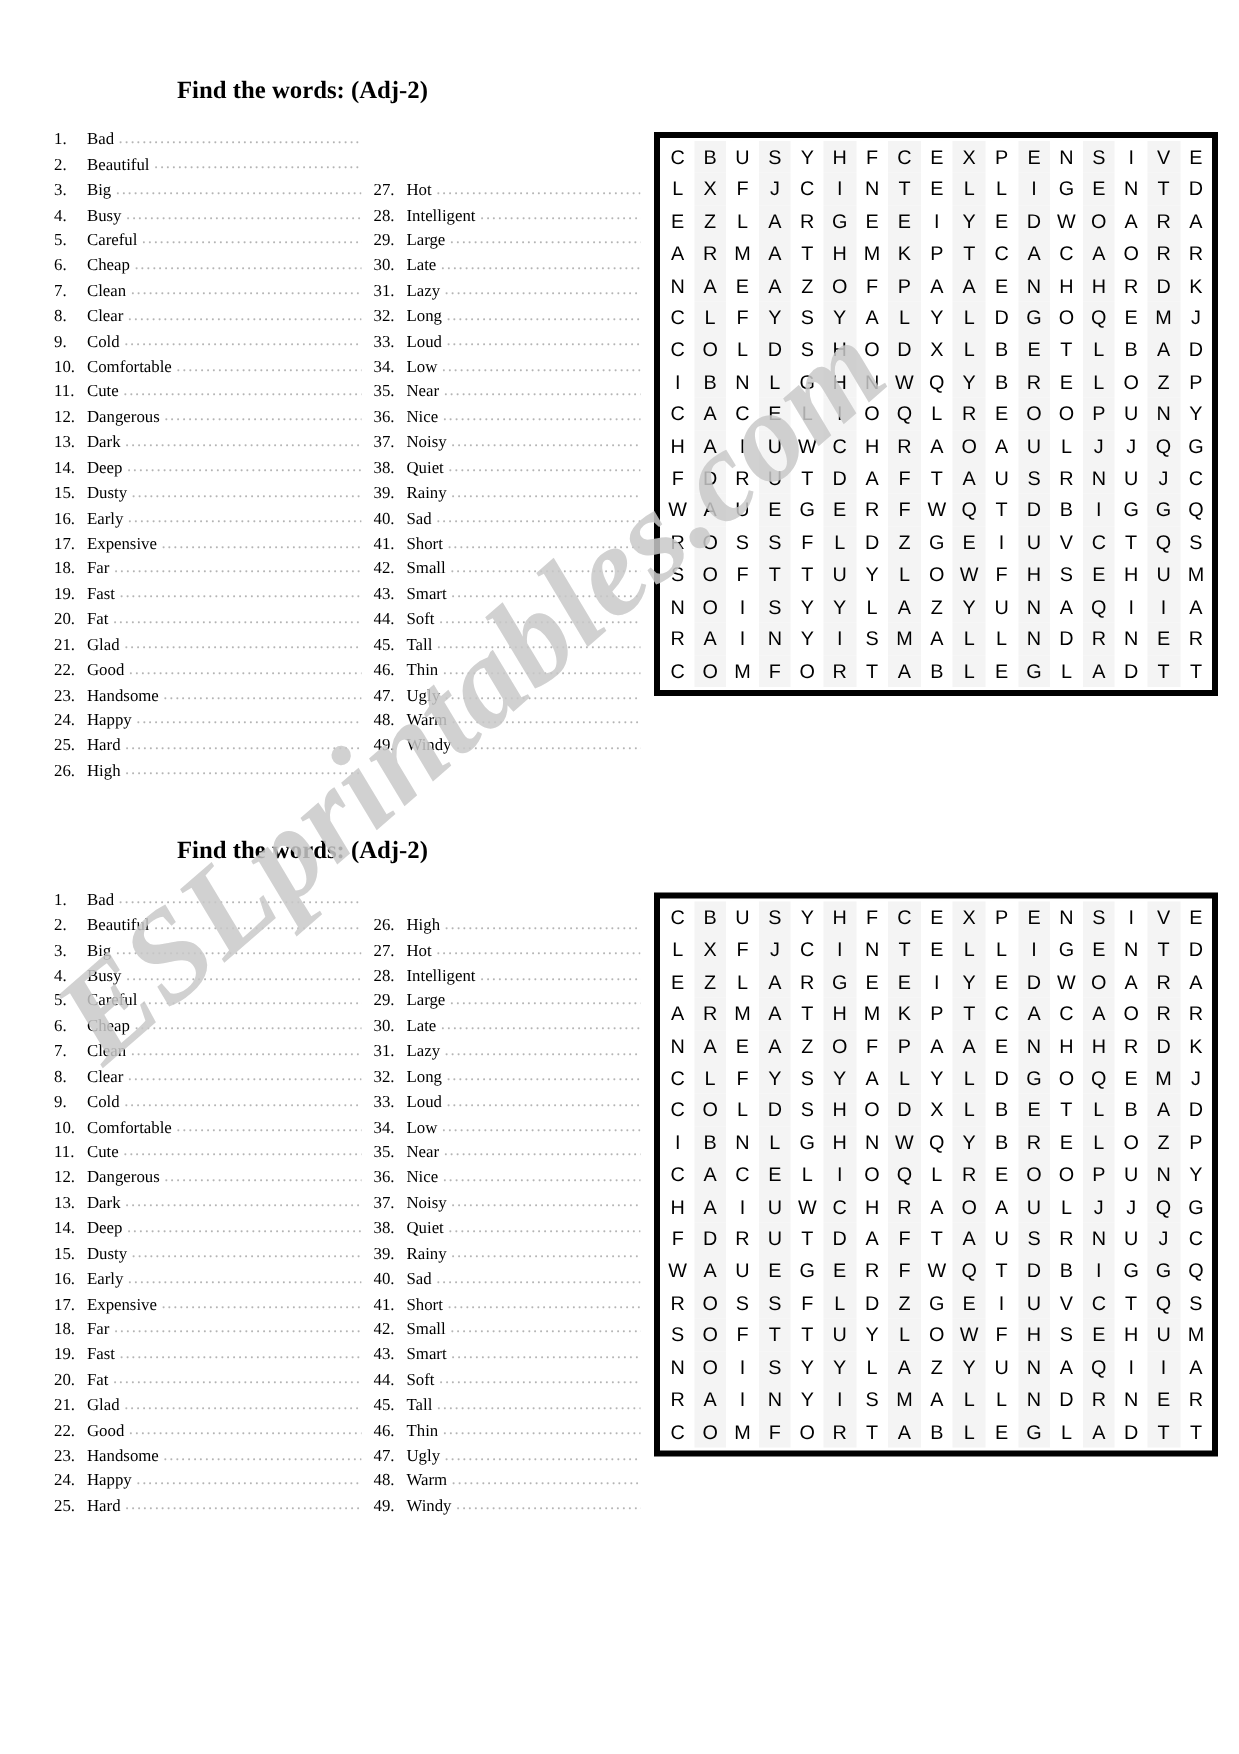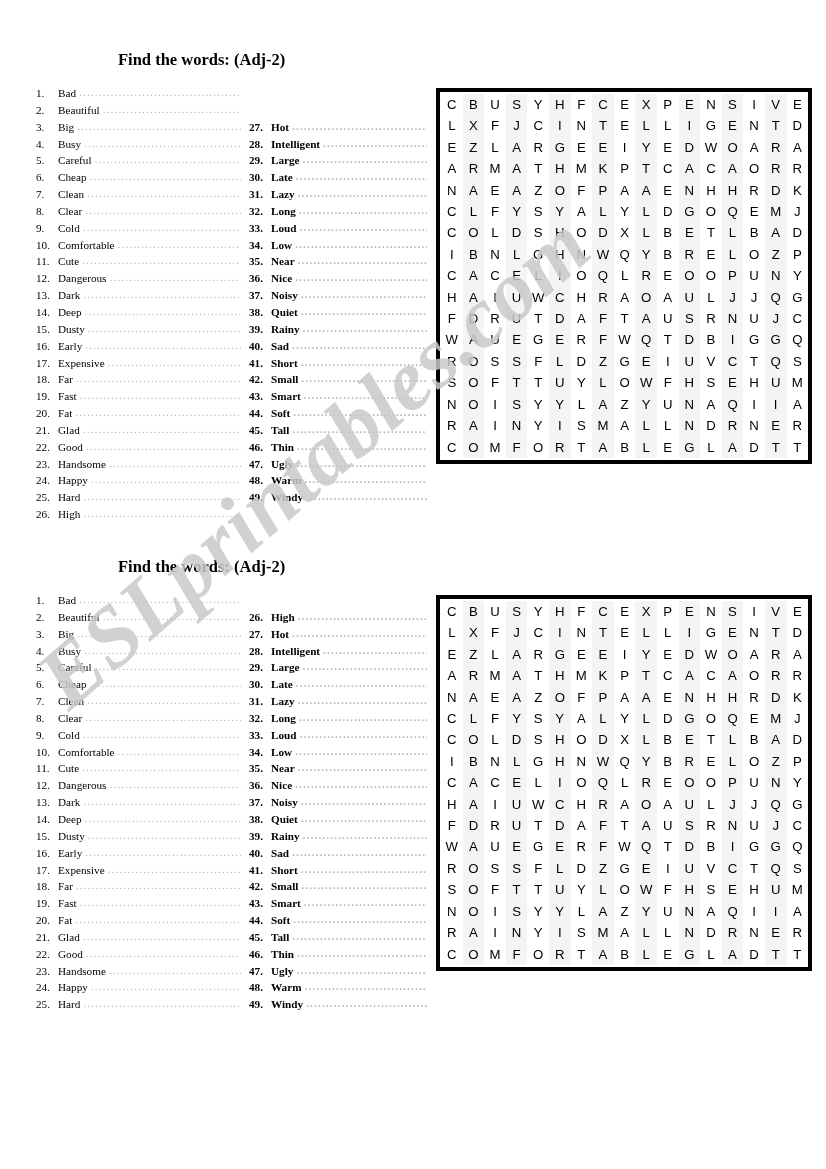--- a/index.html
+++ b/index.html
@@ -75,21 +75,21 @@
     position: absolute;
     left: 36px;
     top: 85px;
     width: 390px;
   }
   .wl-col {
     position: absolute;
     top: 0;
   }
   .wl-col.left  { left: 0px;   width: 205px; }
-  .wl-col.right { left: 213px; width: 178px; font-weight: bold; }
+  .wl-col.right { left: 213px; width: 178px; }
 
   .wl-row {
     height: 16.85px;
     line-height: 16.85px;
     display: flex;
     align-items: baseline;
     font-size: 11.2px;
     white-space: nowrap;
     overflow: hidden;
   }

